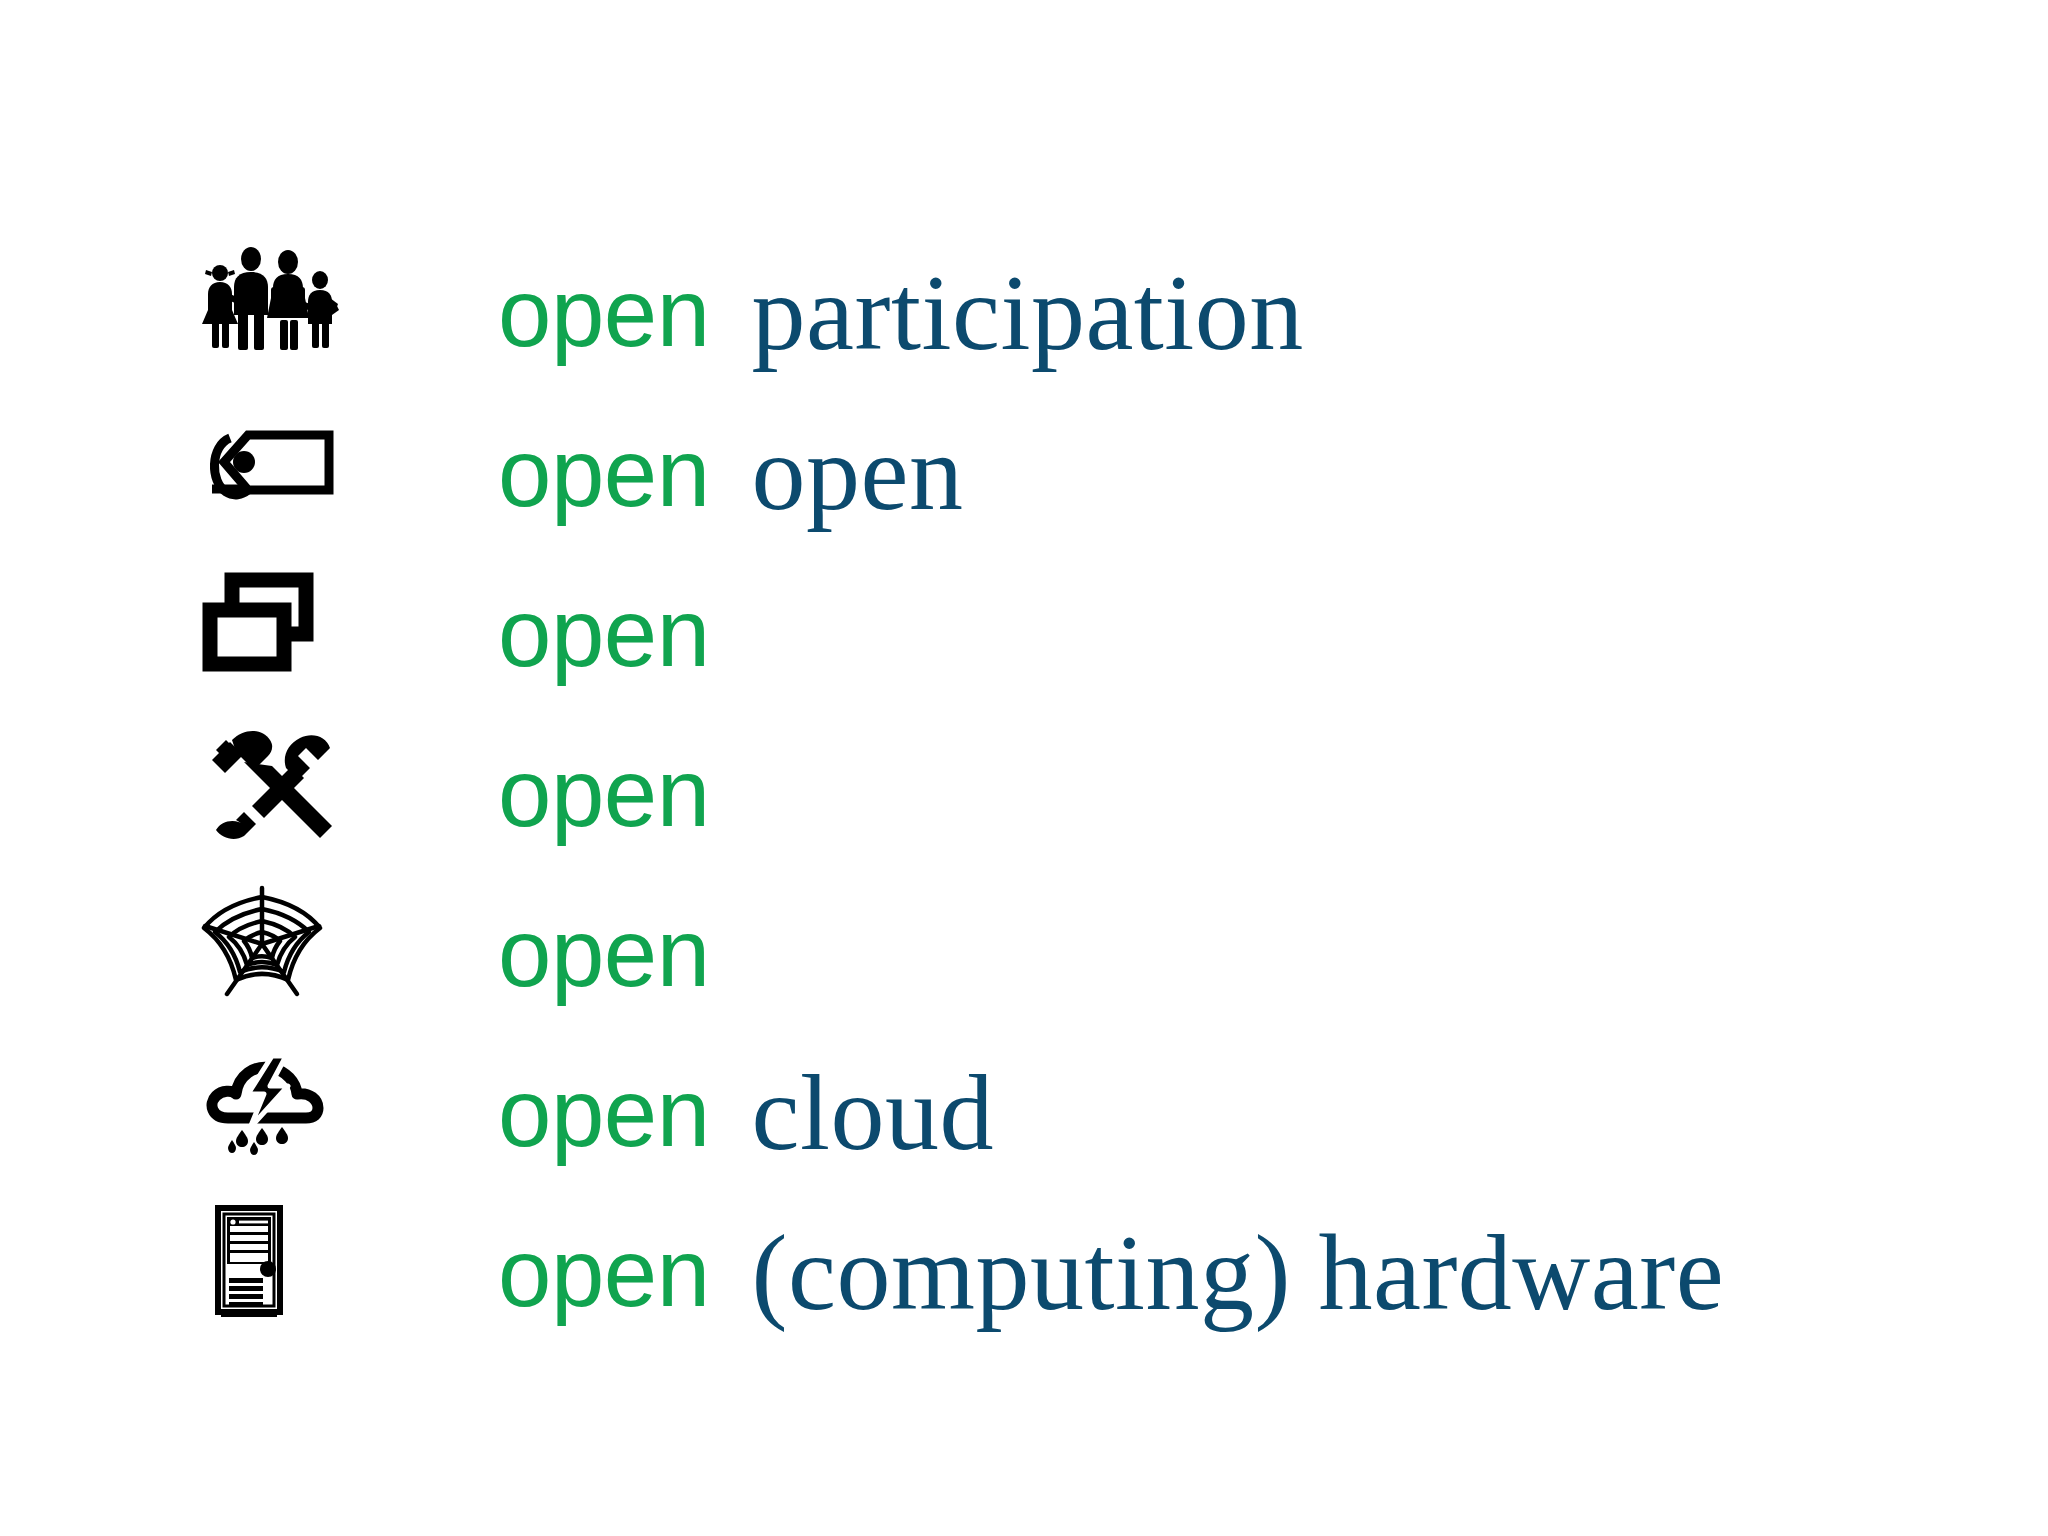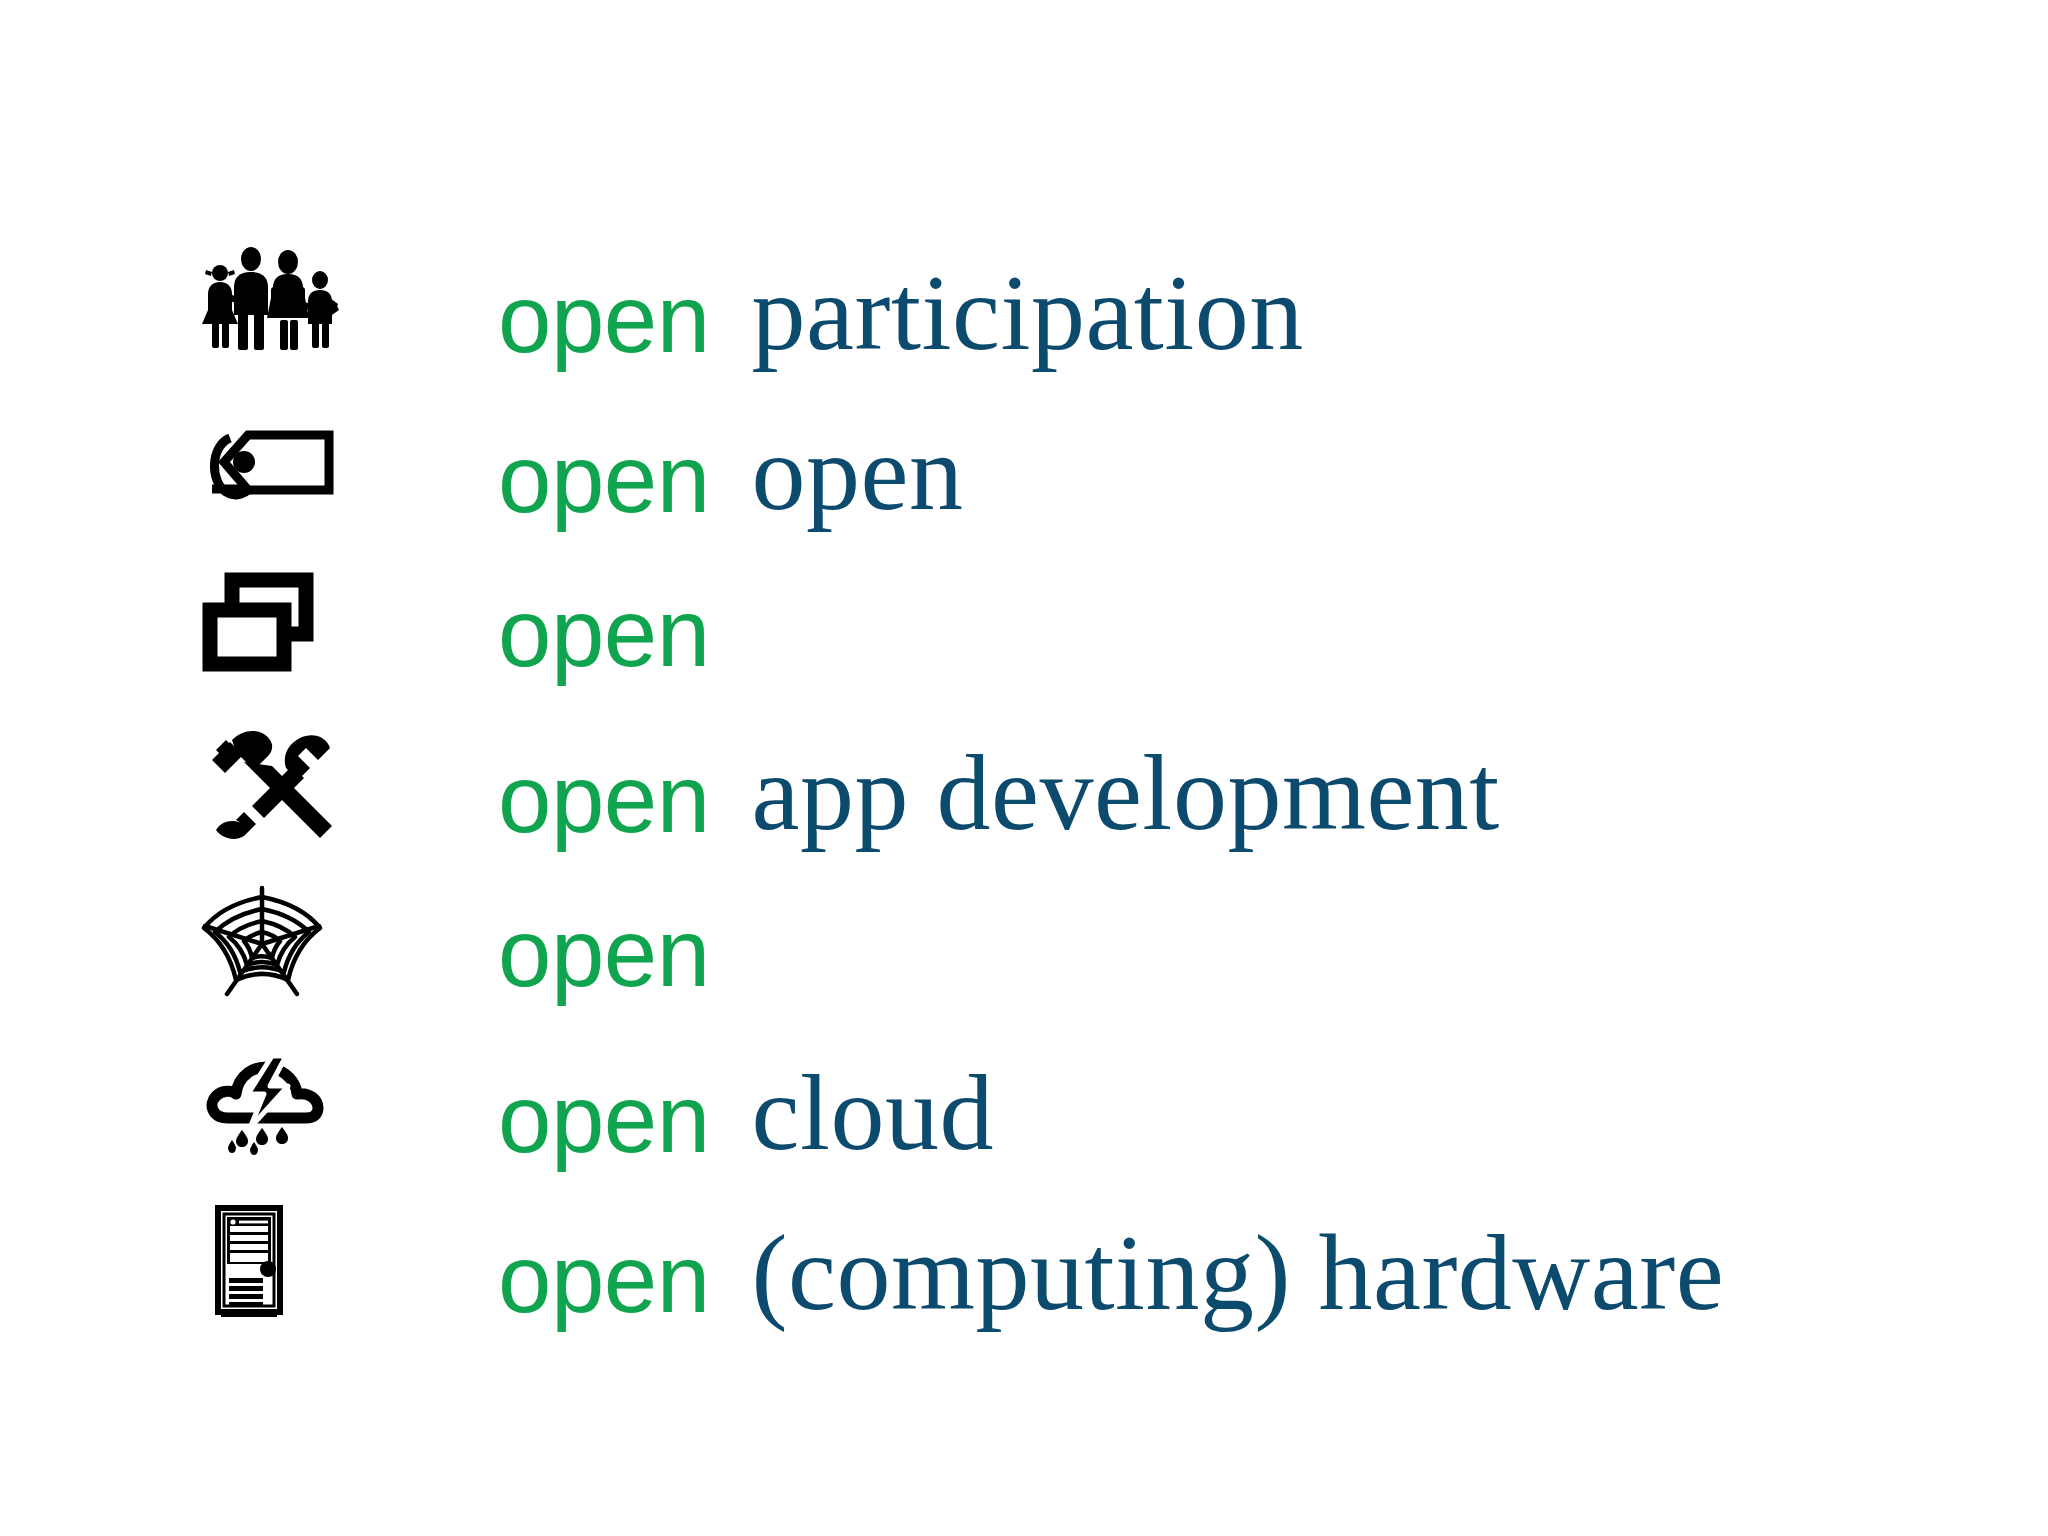--- a/index.html
+++ b/index.html
@@ -46,21 +46,21 @@
     justify-content: flex-start;
   }
 
   .icon-cell svg {
     display: block;
     overflow: visible;
   }
 
   .label-cell {
     display: flex;
-    align-items: flex-end;
+    align-items: center;
     white-space: nowrap;
     margin-top: 21px;
   }
 
   .open-word {
     color: #10a44f;
     font-family: "Liberation Sans", sans-serif;
     font-size: 96px;
     font-weight: 400;
     line-height: 1;
@@ -166,21 +166,20 @@
           <g>
             <path d="M104 16 C92 22 86 34 90 46 L102 58 L114 46 L102 34 L110 26 L122 38 L134 26 C130 14 116 10 104 16 Z"></path>
             <path d="M100 56 L42 114 C36 120 24 118 20 110 C16 102 20 94 26 90 L84 32 Z" fill="none"></path>
             <path d="M50 104 C40 96 26 98 20 108 C26 116 38 120 48 114 L60 102 L48 90 L40 98 Z"></path>
             <path d="M96 44 L56 84 L68 96 L108 56 Z"></path>
           </g>
         </svg>
       </div>
       <div class="label-cell">
         <span class="open-word">open</span>
-        <span class="term-word">app development</span>
       </div>
     </div>
 
     <div class="row">
       <div class="icon-cell">
         <svg width="150" height="120" viewBox="0 0 150 120" fill="none" stroke="#000000" stroke-width="4.5" stroke-linecap="round" stroke-linejoin="round" xmlns="http://www.w3.org/2000/svg">
 
           <line x1="66" y1="62" x2="66" y2="6"></line>
           <line x1="66" y1="62" x2="9" y2="44"></line>
           <line x1="66" y1="62" x2="123" y2="44"></line>

